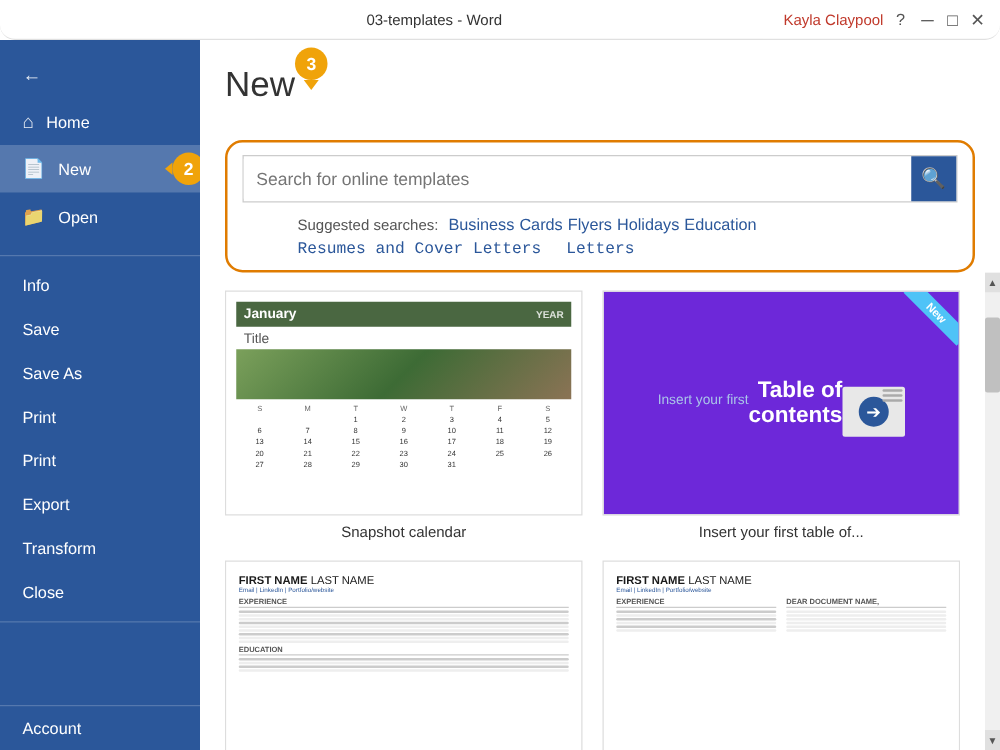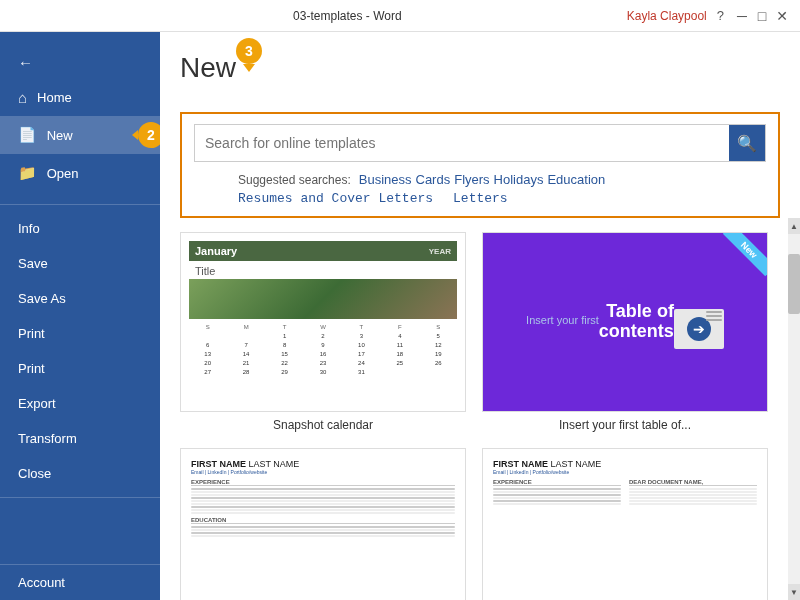--- a/index.html
+++ b/index.html
@@ -8,20 +8,21 @@
     
     .titlebar {
       height: 32px;
       background: #fff;
       display: flex;
       align-items: center;
       justify-content: space-between;
       padding: 0 8px;
       border-bottom: 1px solid #e0e0e0;
       flex-shrink: 0;
+      border-radius: 12px;
     }
     .titlebar-title { font-size: 12px; color: #333; flex: 1; text-align: center; }
     .titlebar-user { font-size: 12px; color: #c0392b; margin-right: 10px; }
     .titlebar-btn {
       width: 20px; height: 20px;
       border: none; background: none; cursor: pointer;
       font-size: 14px; color: #555;
       display: flex; align-items: center; justify-content: center;
     }
     .titlebar-help { font-size: 13px; color: #555; margin-right: 8px; }
@@ -121,21 +122,21 @@
       left: 50%;
       transform: translateX(-50%);
       border-width: 8px 6px 0 6px;
       border-style: solid;
       border-color: #f0a30a transparent transparent transparent;
     }
 
     
     .search-container {
       border: 2px solid #e07c00;
-      border-radius: 0;
+      border-radius: 14px;
       padding: 10px 12px;
       margin-bottom: 0;
     }
     .search-box {
       display: flex;
       align-items: center;
       border: 1px solid #ccc;
       background: #fff;
       margin-bottom: 10px;
     }

